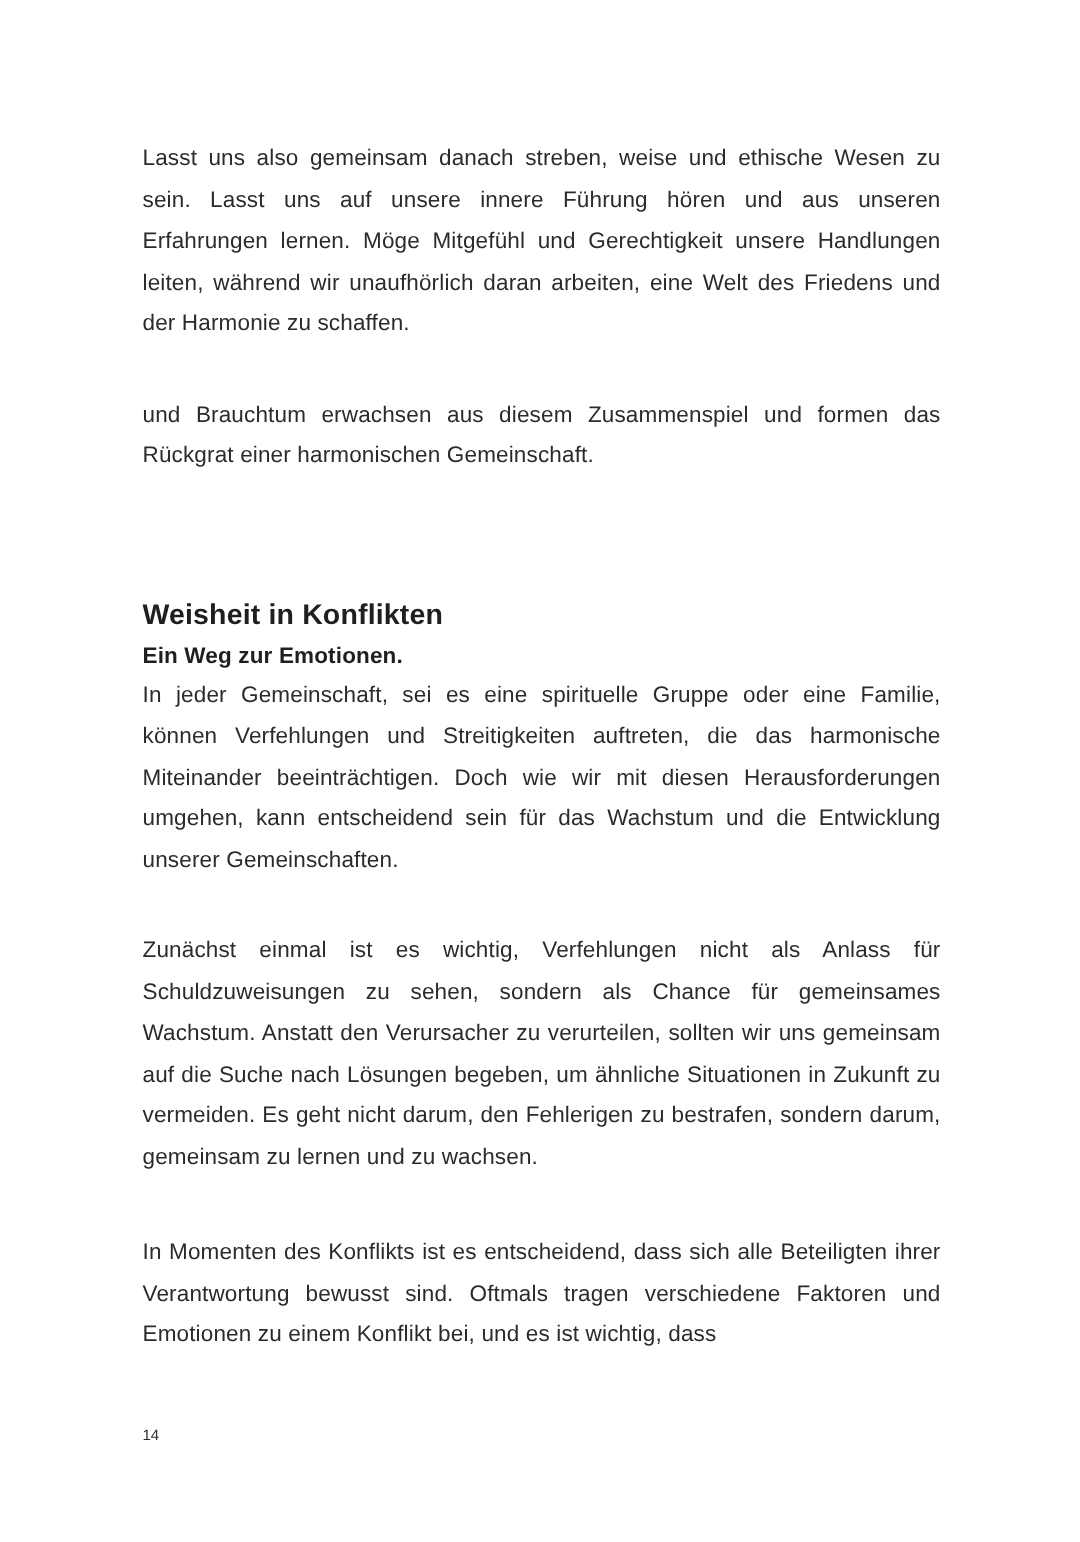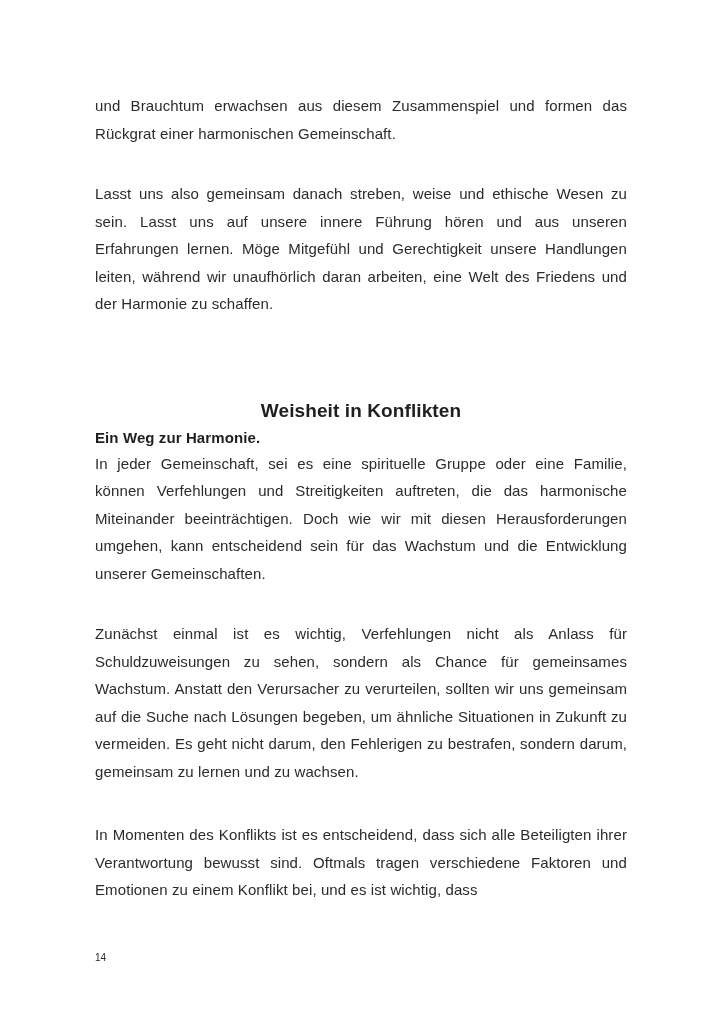--- a/index.html
+++ b/index.html
@@ -33,21 +33,20 @@
     margin-bottom: 0;
     margin-top: 36px;
   }
   h1.section-heading {
     margin: 78px 0 0 0;
     font-size: 19px;
     line-height: 30px;
     font-weight: bold;
     color: #1f1f1f;
     letter-spacing: 0.1px;
-    text-align: center;
   }
   h2.section-subheading {
     margin: 0;
     font-size: 15px;
     line-height: 24px;
     font-weight: bold;
     color: #1f1f1f;
     letter-spacing: 0.1px;
   }
   .page-number {
@@ -57,22 +56,22 @@
     font-size: 10px;
     line-height: 27.5px;
     color: #2b2b2b;
   }
 </style>
 </head>
 <body>
 
 <div class="page">
   <div class="content">
+    <p>Lasst uns also gemeinsam danach streben, weise und ethische Wesen zu sein. Lasst uns auf unsere innere Führung hören und aus unseren Erfahrungen lernen. Möge Mitgefühl und Gerechtigkeit unsere Handlungen leiten, während wir unaufhörlich daran arbeiten, eine Welt des Friedens und der Harmonie zu schaffen.</p>
     <p>und Brauchtum erwachsen aus diesem Zusammenspiel und formen das Rückgrat einer harmonischen Gemeinschaft.</p>
-    <p>Lasst uns also gemeinsam danach streben, weise und ethische Wesen zu sein. Lasst uns auf unsere innere Führung hören und aus unseren Erfahrungen lernen. Möge Mitgefühl und Gerechtigkeit unsere Handlungen leiten, während wir unaufhörlich daran arbeiten, eine Welt des Friedens und der Harmonie zu schaffen.</p>
     <h1 class="section-heading">Weisheit in Konflikten</h1>
-    <h2 class="section-subheading">Ein Weg zur Harmonie.</h2>
+    <h2 class="section-subheading">Ein Weg zur Emotionen.</h2>
     <p>In jeder Gemeinschaft, sei es eine spirituelle Gruppe oder eine Familie, können Verfehlungen und Streitigkeiten auftreten, die das harmonische Miteinander beeinträchtigen. Doch wie wir mit diesen Herausforderungen umgehen, kann entscheidend sein für das Wachstum und die Entwicklung unserer Gemeinschaften.</p>
     <p>Zunächst einmal ist es wichtig, Verfehlungen nicht als Anlass für Schuldzuweisungen zu sehen, sondern als Chance für gemeinsames Wachstum. Anstatt den Verursacher zu verurteilen, sollten wir uns gemeinsam auf die Suche nach Lösungen begeben, um ähnliche Situationen in Zukunft zu vermeiden. Es geht nicht darum, den Fehlerigen zu bestrafen, sondern darum, gemeinsam zu lernen und zu wachsen.</p>
     <p class="last">In Momenten des Konflikts ist es entscheidend, dass sich alle Beteiligten ihrer Verantwortung bewusst sind. Oftmals tragen verschiedene Faktoren und Emotionen zu einem Konflikt bei, und es ist wichtig, dass</p>
   </div>
   <div class="page-number">14</div>
 </div>
 
 </body></html>

